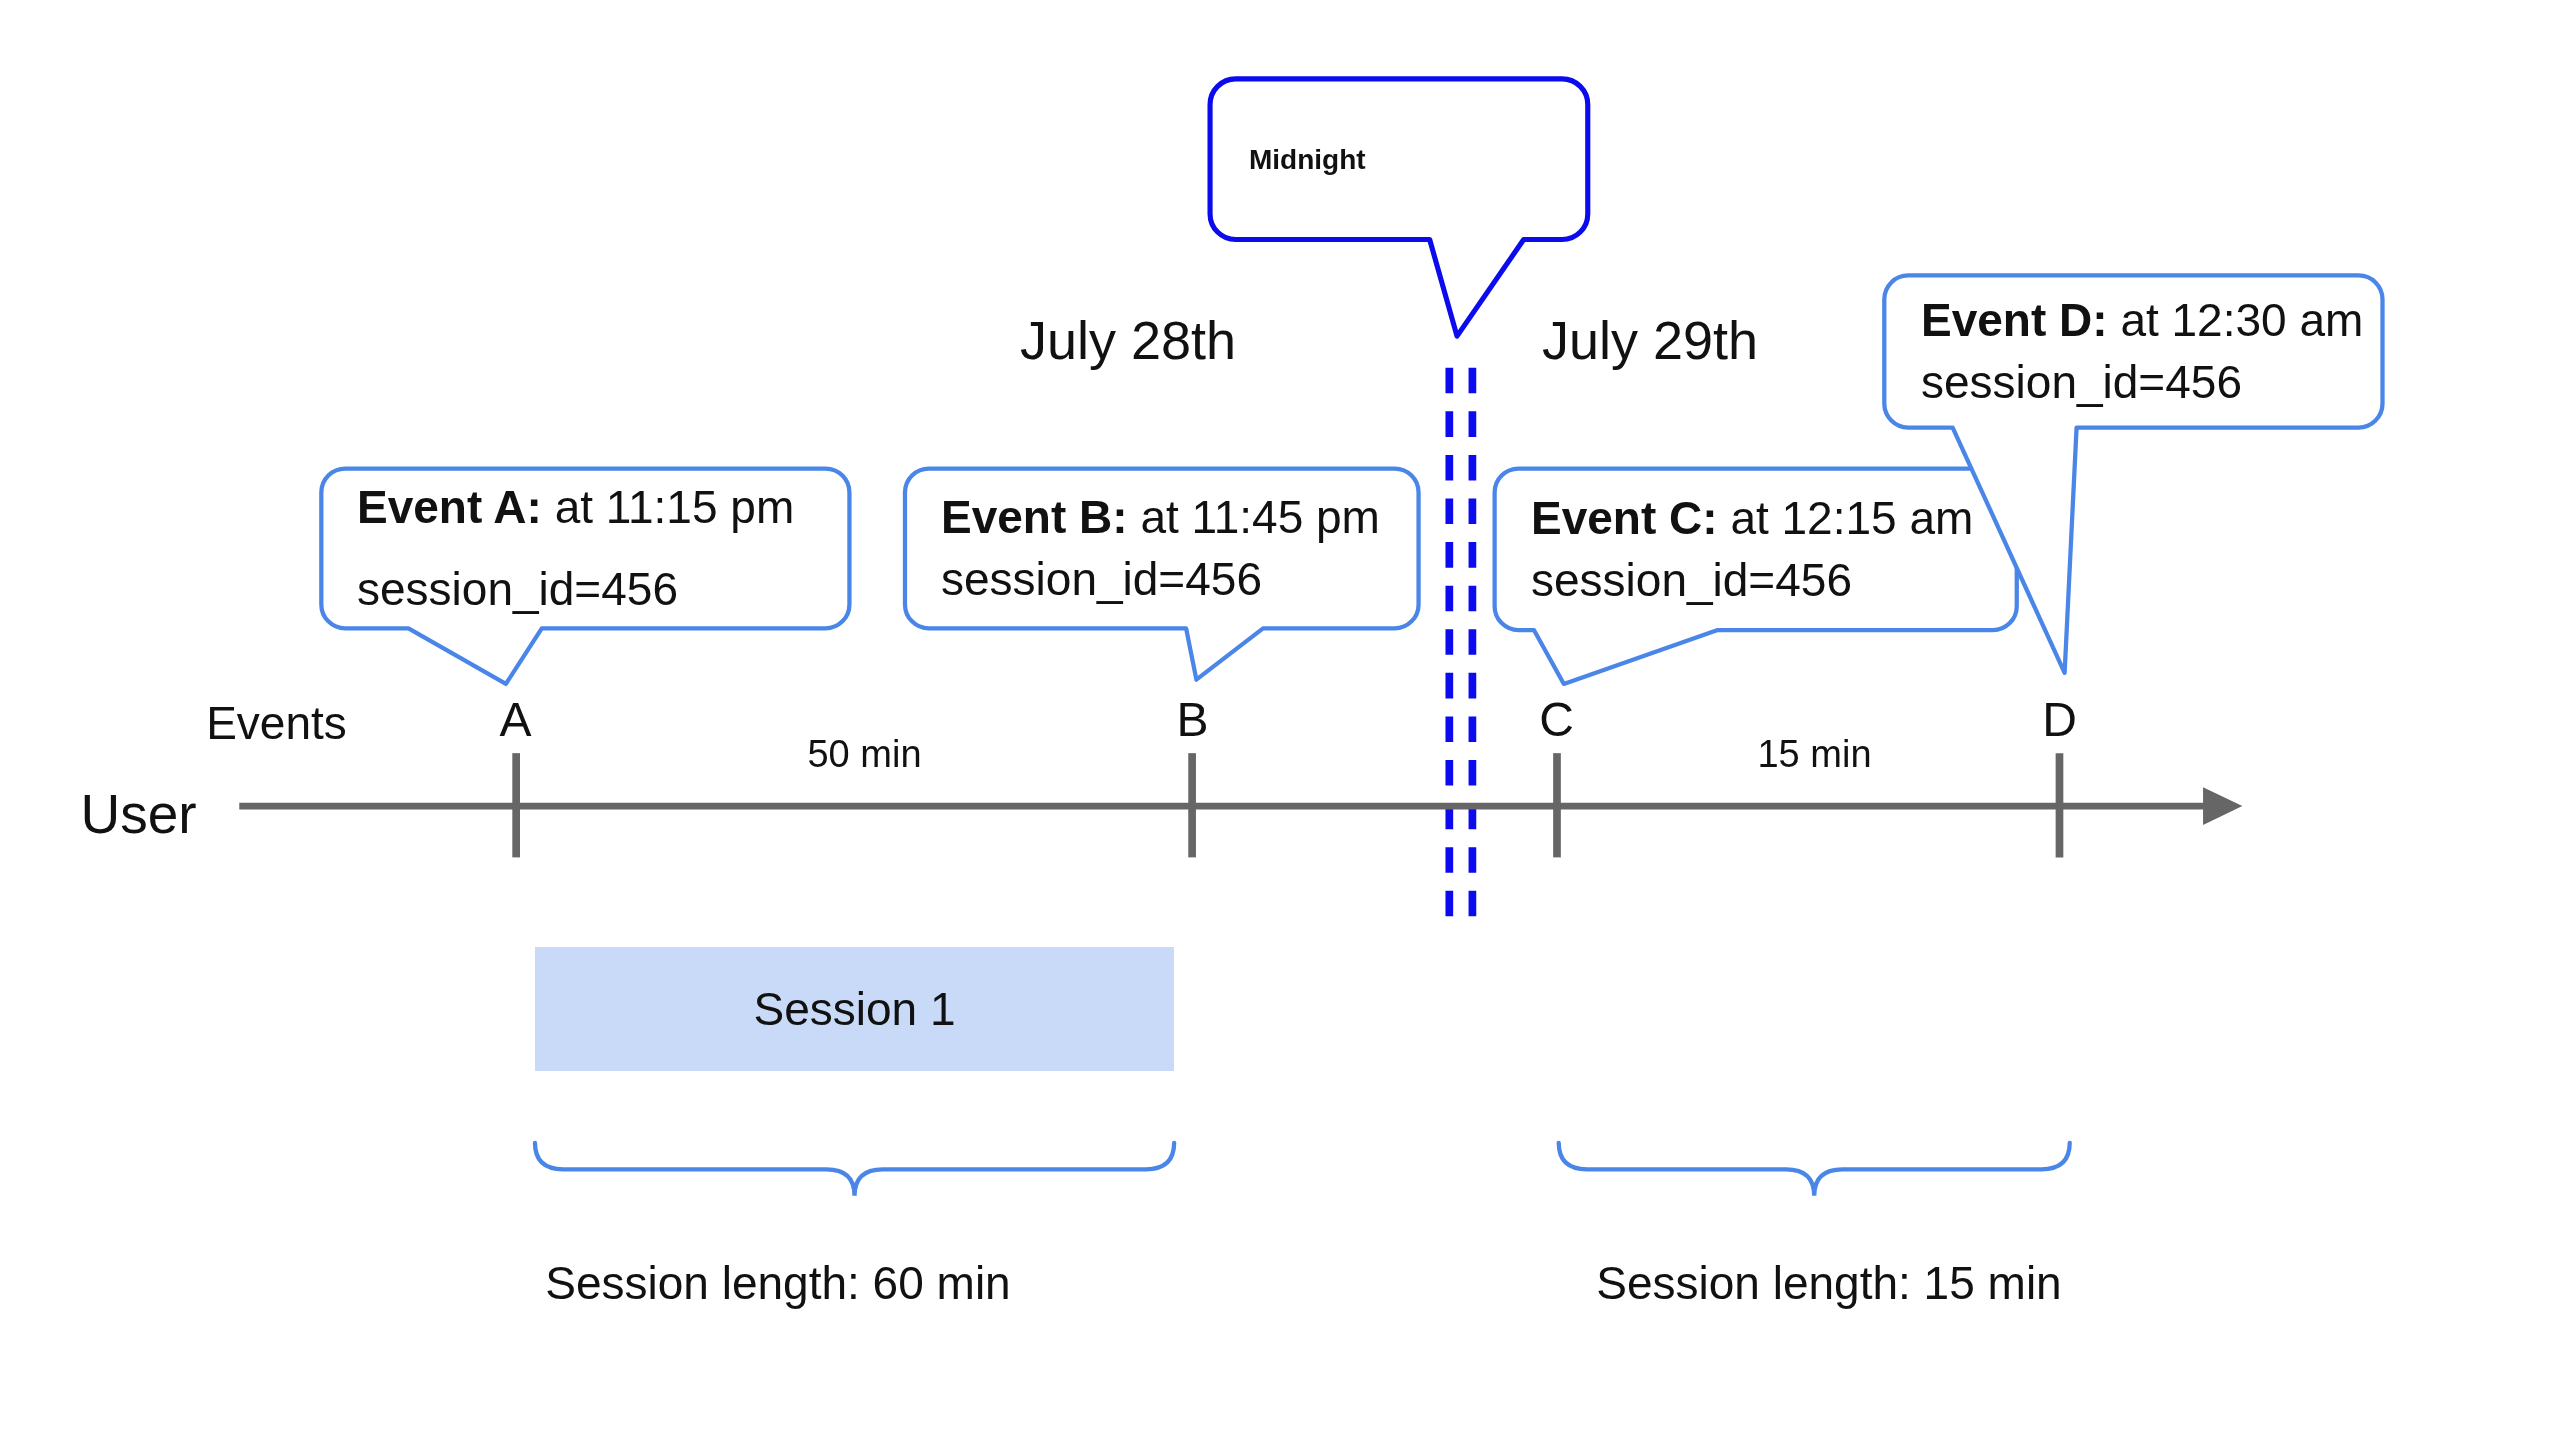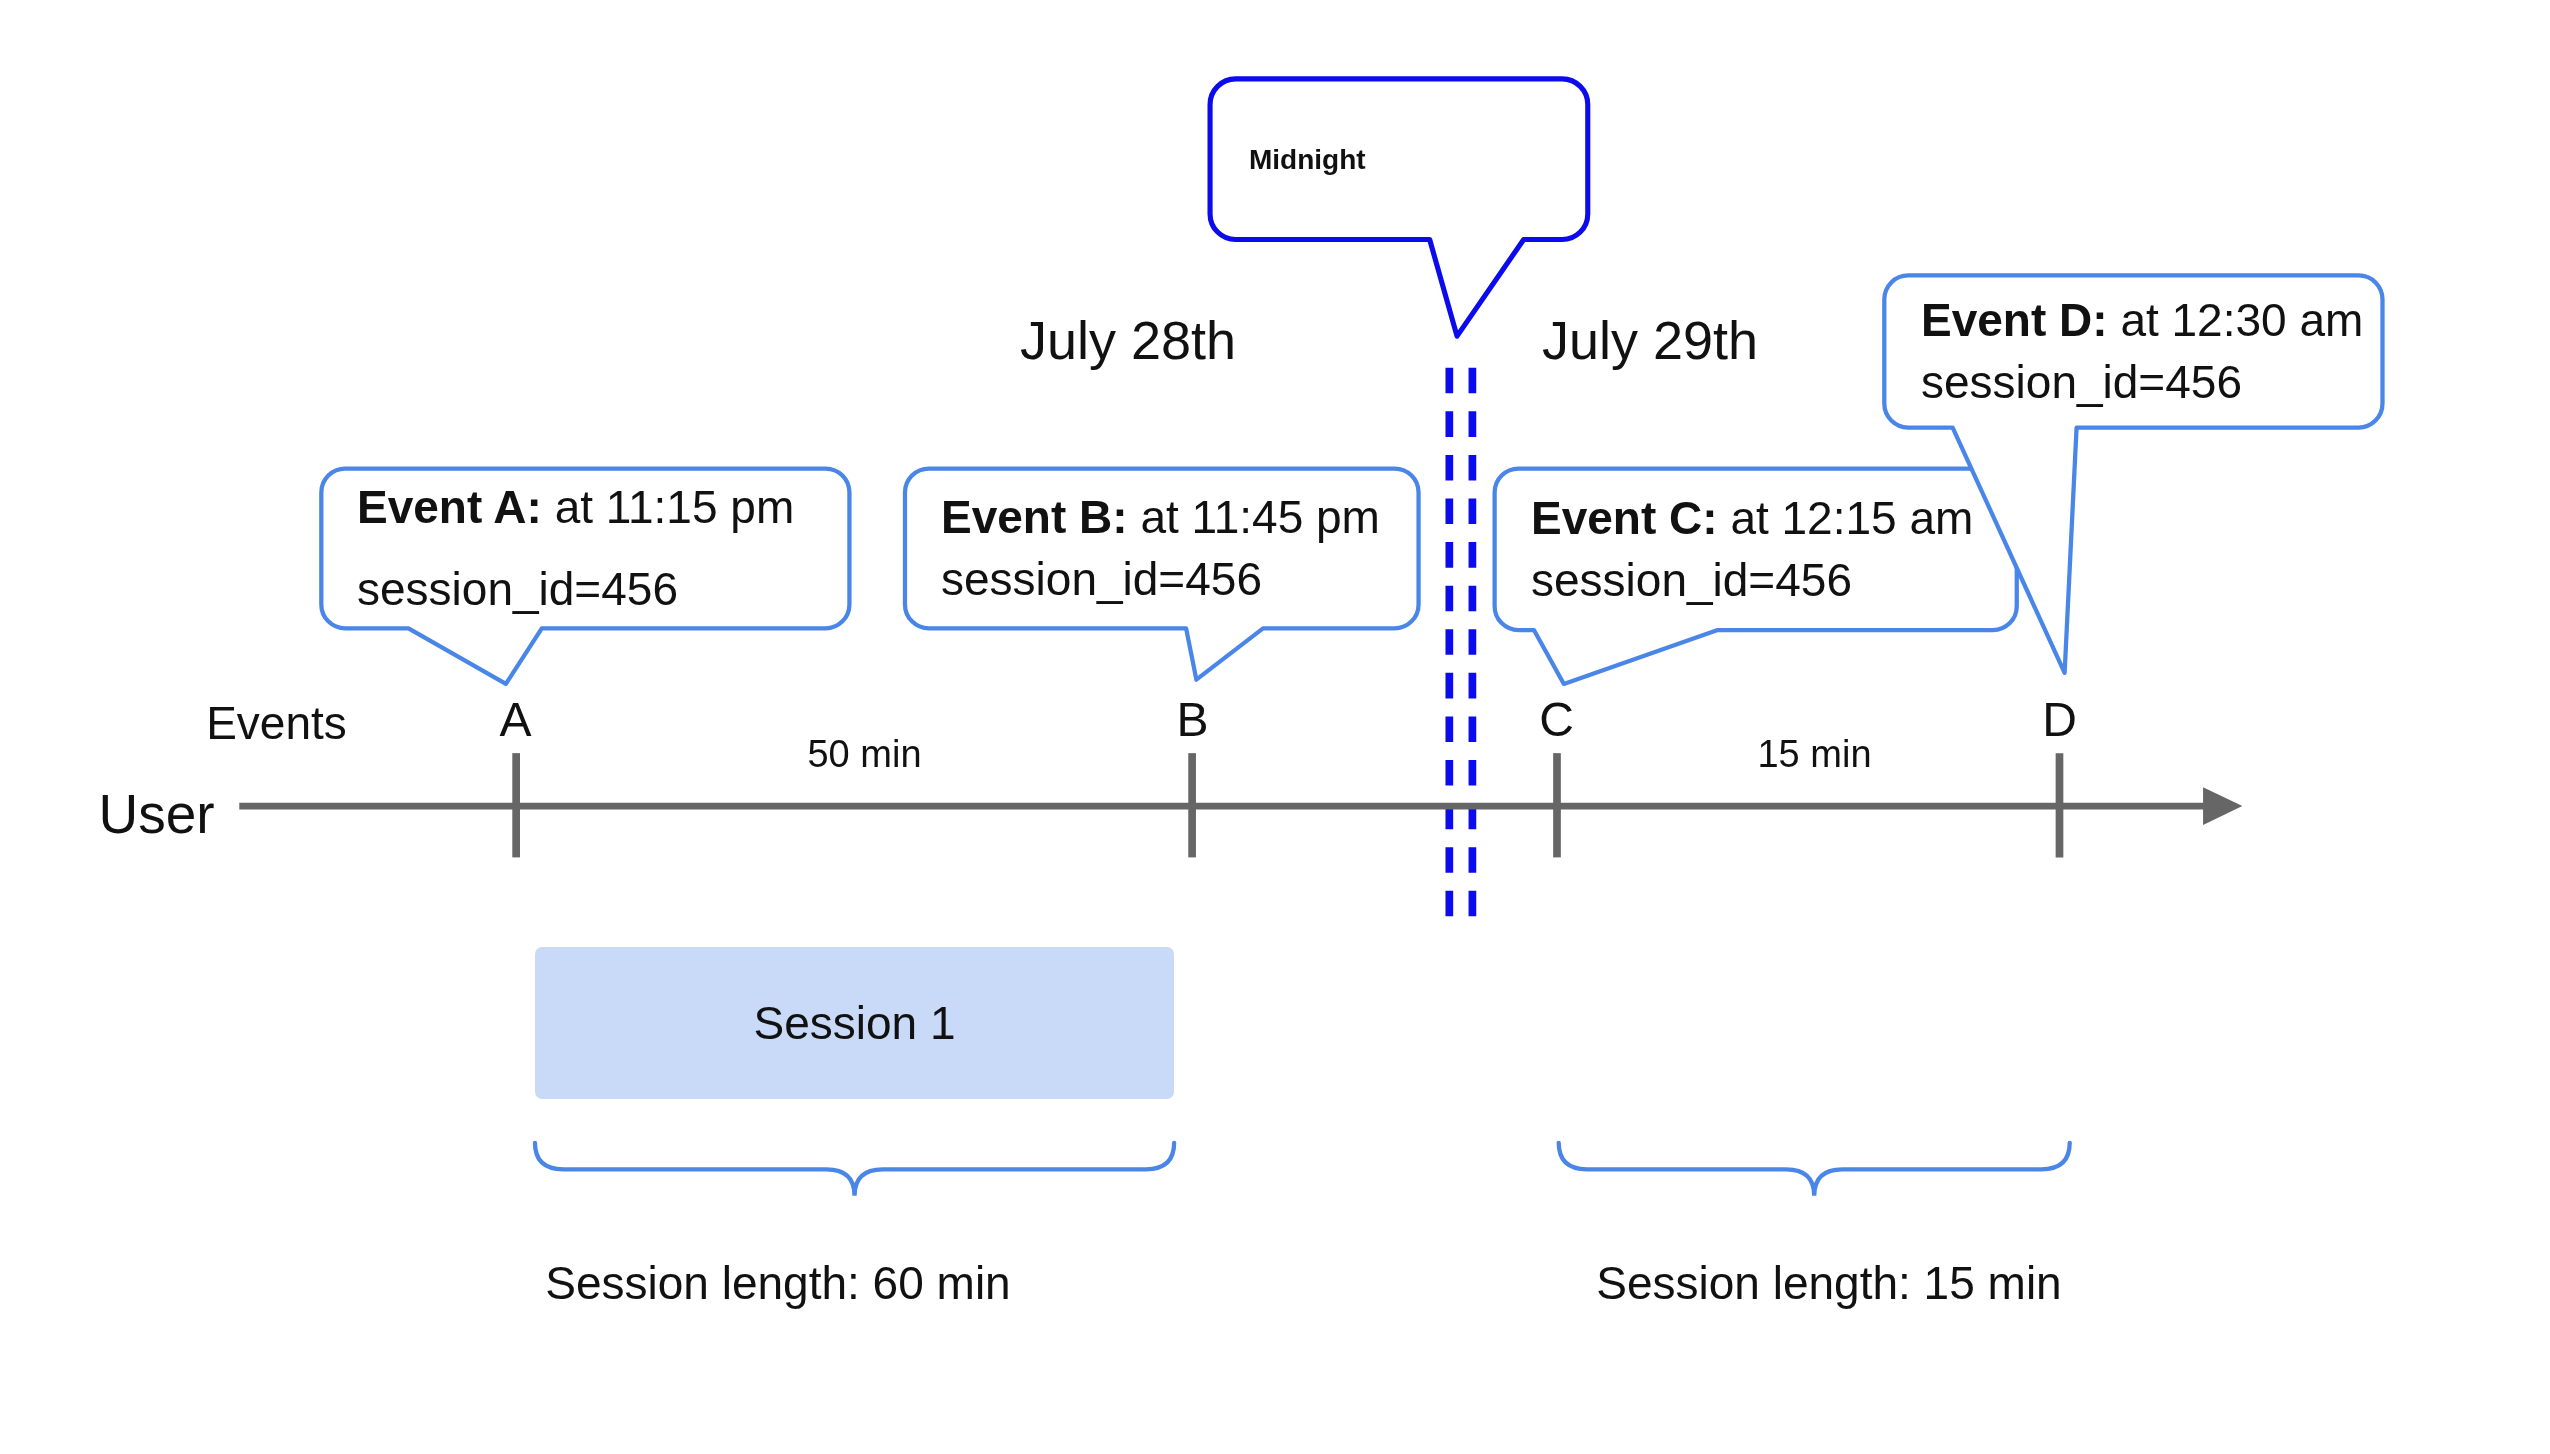--- a/index.html
+++ b/index.html
@@ -86,29 +86,29 @@
   <div class="abs bubble-text" style="left:1495px;top:468px;width:522px;height:162px;">
     <div><span class="b">Event C:</span> <span>at 12:15 am</span></div>
     <div>session_id=456</div>
   </div>
   <div class="abs bubble-text" style="left:1885px;top:275px;width:498px;height:152px;">
     <div><span class="b">Event D:</span> <span>at 12:30 am</span></div>
     <div>session_id=456</div>
   </div>
 
   <div class="abs events-label" style="left:191px;top:699px;width:171px;height:48px;">Events</div>
-  <div class="abs user-label" style="left:71px;top:786px;width:171px;height:56px;">User</div>
+  <div class="abs user-label" style="left:53px;top:786px;width:171px;height:56px;">User</div>
 
   <div class="abs tick-label" style="left:473px;top:694px;width:85px;height:50px;">A</div>
   <div class="abs tick-label" style="left:1150px;top:694px;width:85px;height:50px;">B</div>
   <div class="abs tick-label" style="left:1514px;top:694px;width:85px;height:50px;">C</div>
   <div class="abs tick-label" style="left:2017px;top:694px;width:85px;height:50px;">D</div>
 
   <div class="abs interval-label" style="left:779px;top:733px;width:171px;height:43px;">50 min</div>
   <div class="abs interval-label" style="left:1729px;top:733px;width:171px;height:43px;">15 min</div>
 
-  <div class="abs session-box" style="left:535px;top:947px;width:639px;height:152px;border-radius:7px;">Session 1</div>
+  <div class="abs session-box" style="left:535px;top:947px;width:639px;height:124px;">Session 1</div>
 
   <div class="abs length-label" style="left:436px;top:1258px;width:684px;height:50px;">Session length: 60 min</div>
   <div class="abs length-label" style="left:1487px;top:1258px;width:684px;height:50px;">Session length: 15 min</div>
 
 </div>
 
 
 </body></html>

